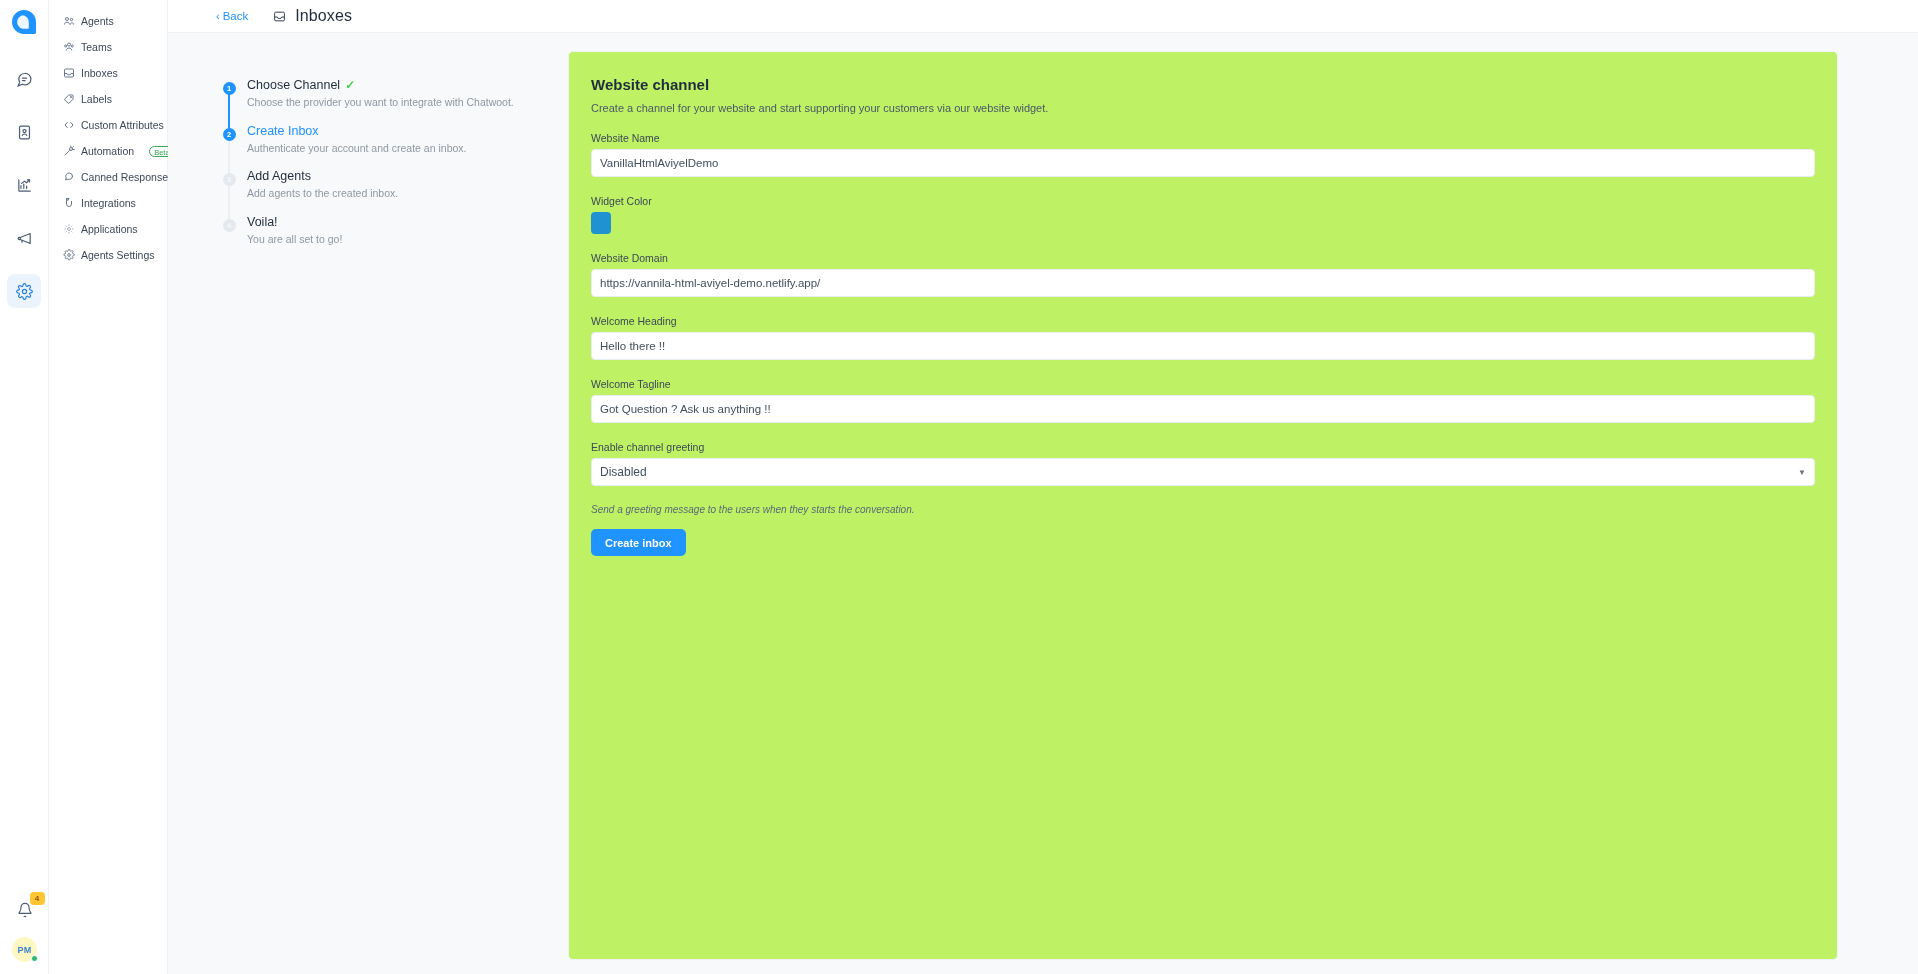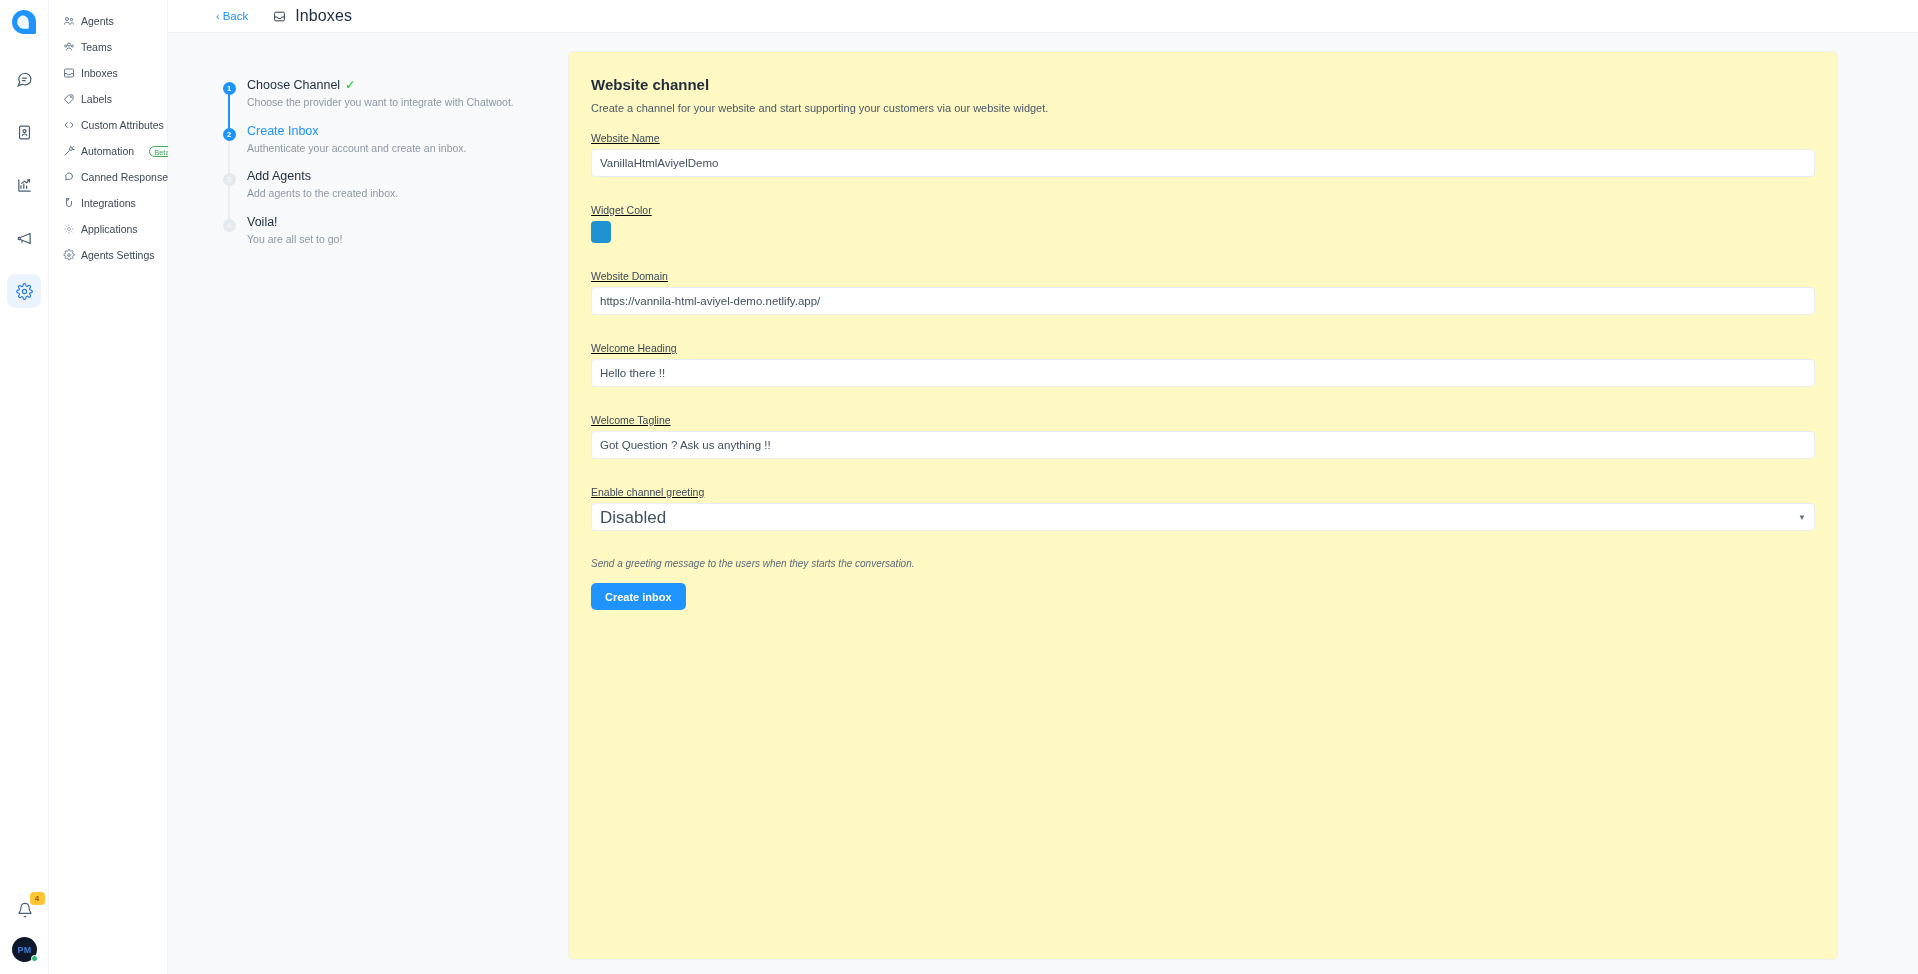--- a/index.html
+++ b/index.html
@@ -33,21 +33,21 @@
   .bell-badge {
     position: absolute; top: -5px; right: -7px;
     min-width: 15px; height: 13px; padding: 0 3px;
     background: #ffc532; border-radius: 4px;
     font-size: 8px; line-height: 13px; color: #8a5a00; text-align: center;
     font-weight: 700;
   }
   .avatar-wrap { position: relative; }
   .avatar {
     width: 25px; height: 25px; border-radius: 50%;
-    background: #0f172a; color: #3e7fd4;
+    background: #fef9c3; color: #3e7fd4;
     font-size: 9px; font-weight: 700;
     display: flex; align-items: center; justify-content: center;
     letter-spacing: .2px;
   }
   .avatar-dot {
     position: absolute; right: -1px; bottom: 0px;
     width: 7px; height: 7px; border-radius: 50%;
     background: #2bb673; border: 1.5px solid #fff;
   }
 
@@ -114,46 +114,46 @@
   .line.active { background: #1f93ff; }
   .line.inactive { background: #ecf0f3; }
   .step-text { padding-left: 5px; }
   .step-title { font-size: 12.5px; color: #1f2d3d; margin-bottom: 4px; display:flex; align-items:flex-end; gap:5px; }
   .step-title.current-t { color: #1f93ff; }
   .step-desc { font-size: 10.5px; color: #8e98a4; line-height: 1.3; }
   .tick { color: #44ce4b; font-size: 12px; font-weight: 700; }
 
   
   .card {
-    flex: 1; background: #fef9c3;
+    flex: 1; background: #bef264;
     border: 1px solid #eef2f6; border-radius: 5px;
     margin: 18px 78px 14px 0;
     padding: 24px 22px 20px 22px;
     max-width: 1270px;
   }
   .card-title { font-size: 15px; color: #1f2d3d; font-weight: 700; margin-bottom: 9px; }
   .card-sub { font-size: 11px; color: #4a5868; margin-bottom: 18px; }
-  .field { margin-bottom: 27px; text-decoration: underline; }
+  .field { margin-bottom: 18px; }
   .flabel { font-size: 10.5px; color: #3c4858; display: block; margin-bottom: 5px; }
   .finput {
     width: 100%; height: 28px;
     border: 1px solid #e8edf2; border-radius: 4px;
     padding: 0 8px; font-size: 11.5px; color: #41505f;
     font-family: "Liberation Sans", sans-serif;
     background: #ffffff; outline: none;
   }
   .swatch {
     width: 20px; height: 22px; border-radius: 4px;
     background: #1f93d2; cursor: pointer; border: none;
   }
   .select-wrap { position: relative; }
   .fselect {
     width: 100%; height: 28px;
     border: 1px solid #e8edf2; border-radius: 4px;
-    padding: 0 26px 0 8px; font-size: 17px; color: #41505f;
+    padding: 0 26px 0 8px; font-size: 12px; color: #41505f;
     font-family: "Liberation Sans", sans-serif;
     background: #ffffff; outline: none;
     appearance: none; -webkit-appearance: none; cursor: pointer;
   }
   .sel-arrow {
     position: absolute; right: 9px; top: 50%; transform: translateY(-50%);
     font-size: 8px; color: #64727f; pointer-events: none;
   }
   .helper {
     font-size: 10px; color: #5a6878; font-style: italic;

